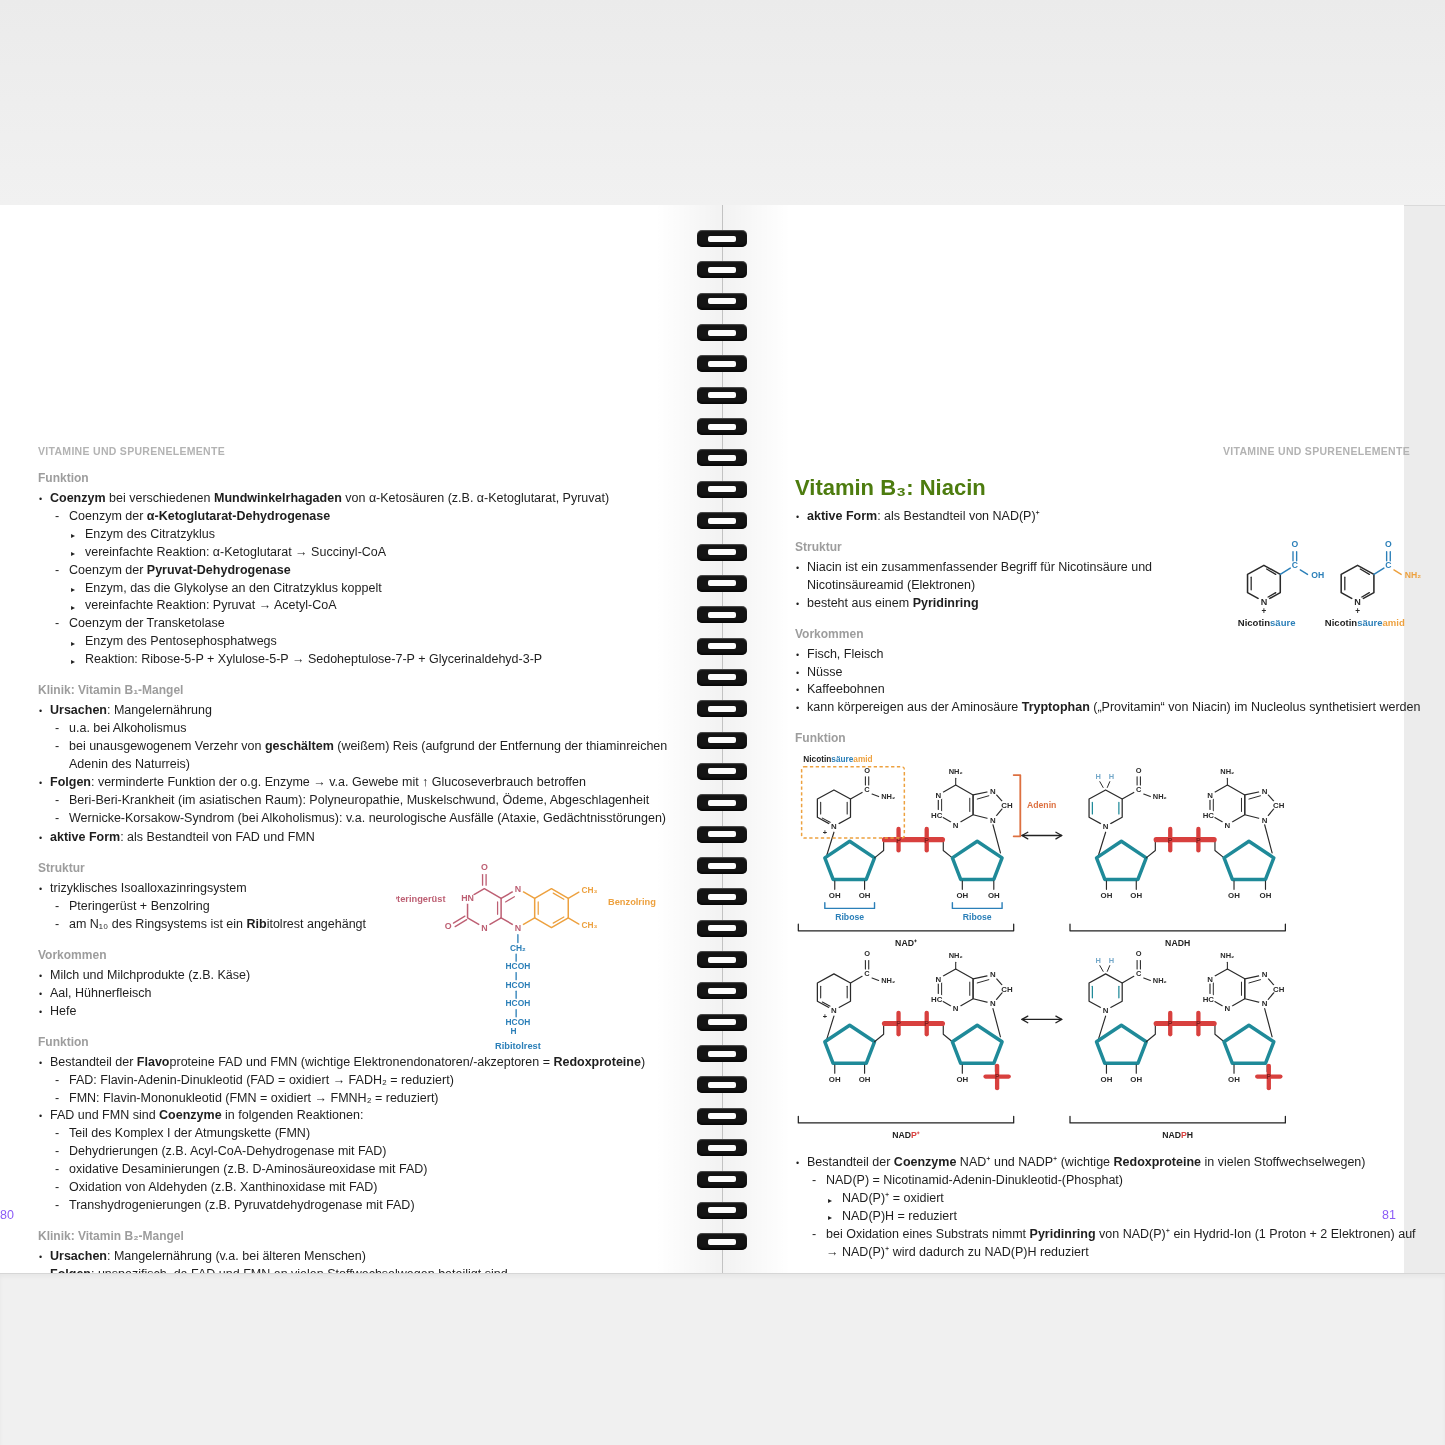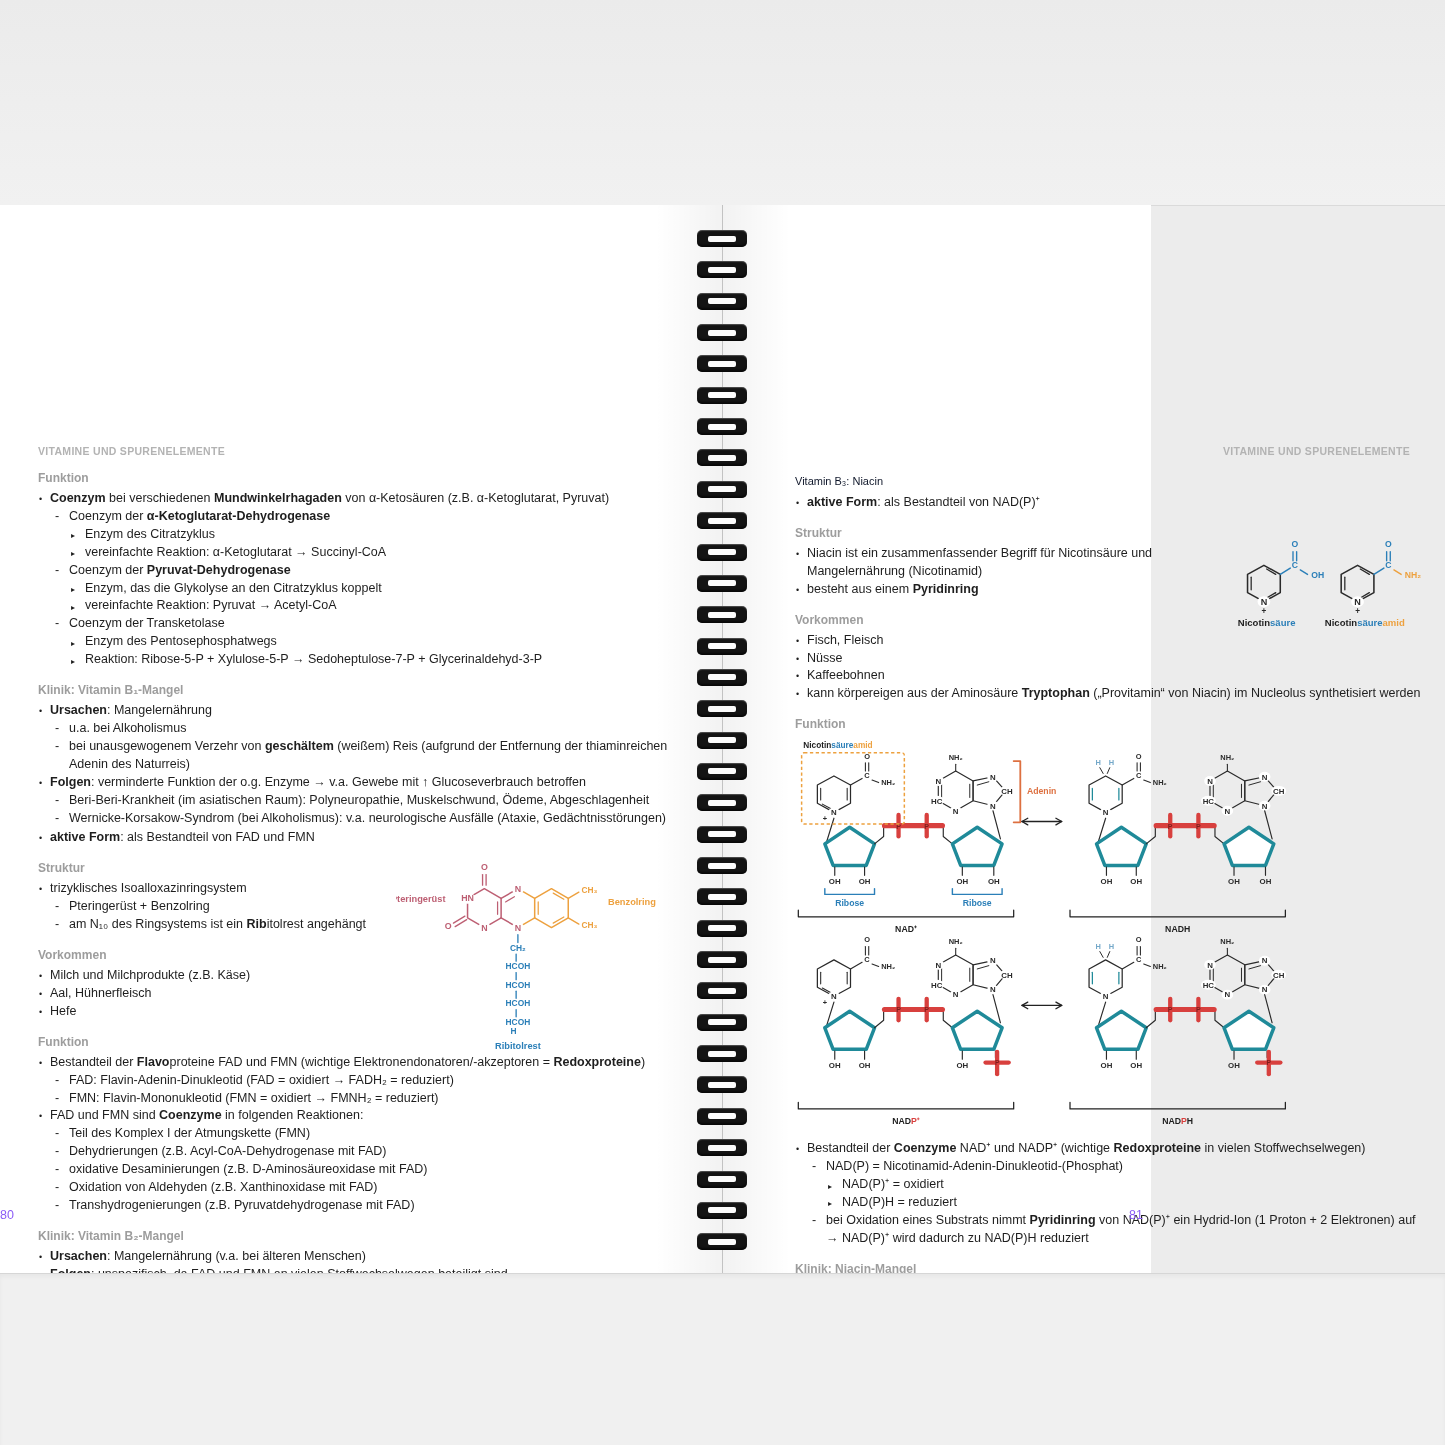--- a/index.html
+++ b/index.html
@@ -1,35 +1,35 @@
 <!DOCTYPE html>
 <html><head>
 <meta charset="utf-8">
 <style>
   html,body{margin:0;padding:0;background:#ececec;}
   body{width:1445px;height:1445px;position:relative;overflow:hidden;
        font-family:"Liberation Sans",sans-serif;-webkit-font-smoothing:antialiased;}
   .band{position:absolute;left:0;width:1445px;}
   .band.top{top:0;height:205px;background:linear-gradient(#ebebeb,#f1f1f1);border-bottom:1px solid #dadada;}
   .band.bottom{top:1273px;height:172px;background:#f0f0f0;border-top:1px solid #d6d6d6;box-shadow:inset 0 3px 4px rgba(0,0,0,.04);}
-  .page{position:absolute;left:0;top:205px;width:1151px;height:1068px;background:#ffffff;}
+  .page{position:absolute;left:0;top:205px;width:1404px;height:1068px;background:#ffffff;}
   .fold-shade{position:absolute;left:655px;top:0;width:136px;height:100%;
       background:linear-gradient(90deg,rgba(0,0,0,0),rgba(0,0,0,.05) 50%,rgba(0,0,0,0));}
   .fold{position:absolute;left:722px;top:0;width:1px;height:100%;background:#c2c2c2;}
   .spiral{position:absolute;left:697px;top:0;width:52px;height:100%;}
   .ring{position:absolute;left:0;width:50px;height:17px;background:#141414;border-radius:5px;
         box-shadow:inset 0 1px 1px rgba(255,255,255,.25), inset 0 -2px 2px rgba(0,0,0,.6);}
   .ring::after{content:"";position:absolute;left:11px;top:5.5px;width:28px;height:6px;background:#fcfcfc;border-radius:2px;}
   .content{position:absolute;top:240px;}
   .content.left{left:38px;width:655px;}
   .content.right{left:795px;width:615px;}
   .running-header{font-size:10.5px;font-weight:bold;color:#b3b3b3;letter-spacing:.3px;}
   .content.right .running-header{text-align:right;}
   .label{font-size:12px;font-weight:bold;color:#9d9d9d;margin:14px 0 5px;}
-  .heading{font-size:11px;font-weight:normal;color:#0f172a;margin:18px 0 7px;}
+  .heading{font-size:22px;font-weight:bold;color:#4d7c0f;margin:18px 0 7px;}
   .list{margin:2px 0 2px;}
   .item{position:relative;font-size:12.5px;line-height:17.9px;color:#1e1e1e;white-space:nowrap;}
   .item b{font-weight:bold;}
   .item .mk{position:absolute;color:#1e1e1e;}
   .item.l1{padding-left:12px;} .item.l1 .mk{left:1px;font-size:9px;top:1px;}
   .item.l2{padding-left:31px;} .item.l2 .mk{left:17px;}
   .item.l3{padding-left:47px;} .item.l3 .mk{left:33px;font-size:8px;top:1.5px;}
   .fig-slot{position:relative;margin-top:4px;}
   .page-num{position:absolute;top:1003px;font-size:12.5px;color:#8b5cf6;}
   .page-num.pl{left:0;}
@@ -157,21 +157,21 @@
   <div class="content right">
     <div class="running-header">VITAMINE UND SPURENELEMENTE</div>
     <div id="blocks-right">
         <div class="heading">Vitamin B₃: Niacin</div>
         <div class="list">
           <div class="item l1"><span class="mk">•</span><b>aktive Form</b>: als Bestandteil von NAD(P)⁺</div>
         </div>
         <div class="label">Struktur</div>
         <div class="list">
           <div class="item l1"><span class="mk">•</span>Niacin ist ein zusammenfassender Begriff für Nicotinsäure und</div>
-          <div class="item l1 cont">Mangelernährung (Nicotinamid)</div>
+          <div class="item l1 cont">Nicotinsäureamid (Elektronen)</div>
           <div class="item l1"><span class="mk">•</span>besteht aus einem <b>Pyridinring</b></div>
         </div>
         <div class="label">Vorkommen</div>
         <div class="list">
           <div class="item l1"><span class="mk">•</span>Fisch, Fleisch</div>
           <div class="item l1"><span class="mk">•</span>Nüsse</div>
           <div class="item l1"><span class="mk">•</span>Kaffeebohnen</div>
           <div class="item l1"><span class="mk">•</span>kann körpereigen aus der Aminosäure <b>Tryptophan</b> („Provitamin“ von Niacin) im Nucleolus synthetisiert werden</div>
         </div>
         <div class="label">Funktion</div>

